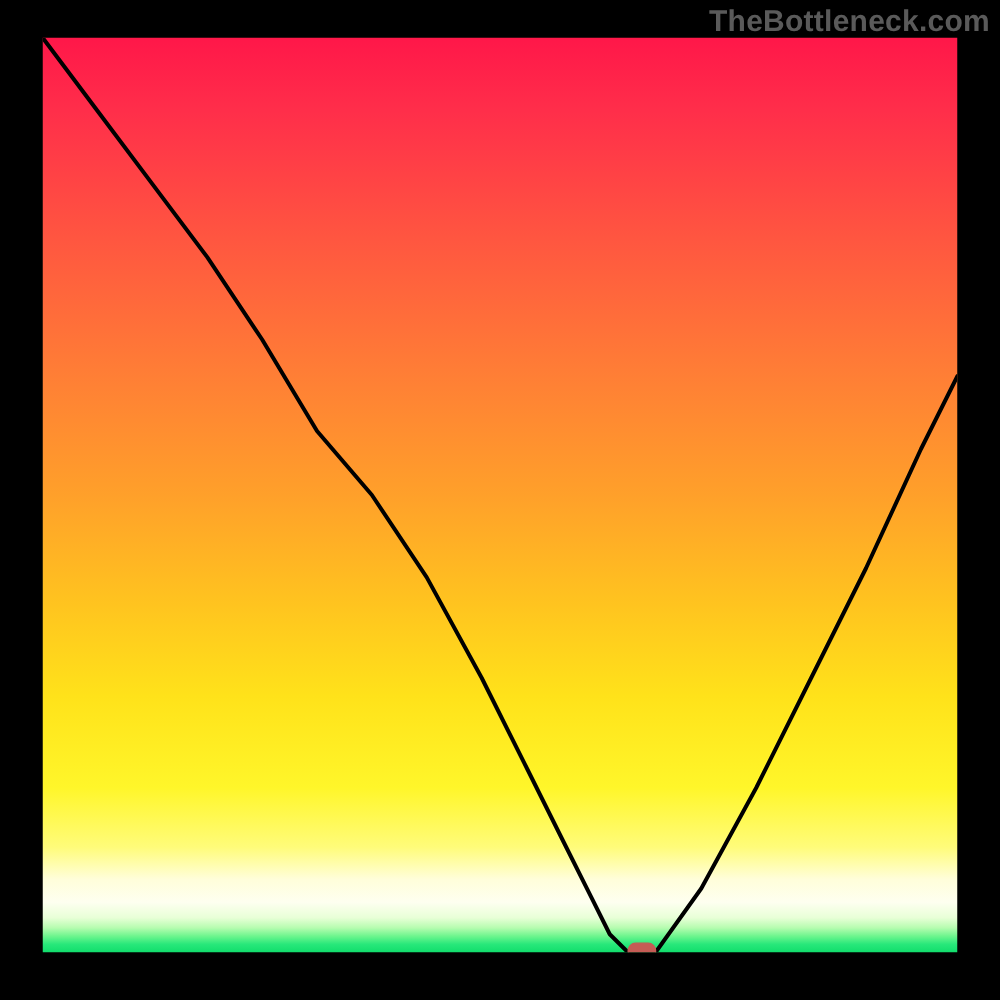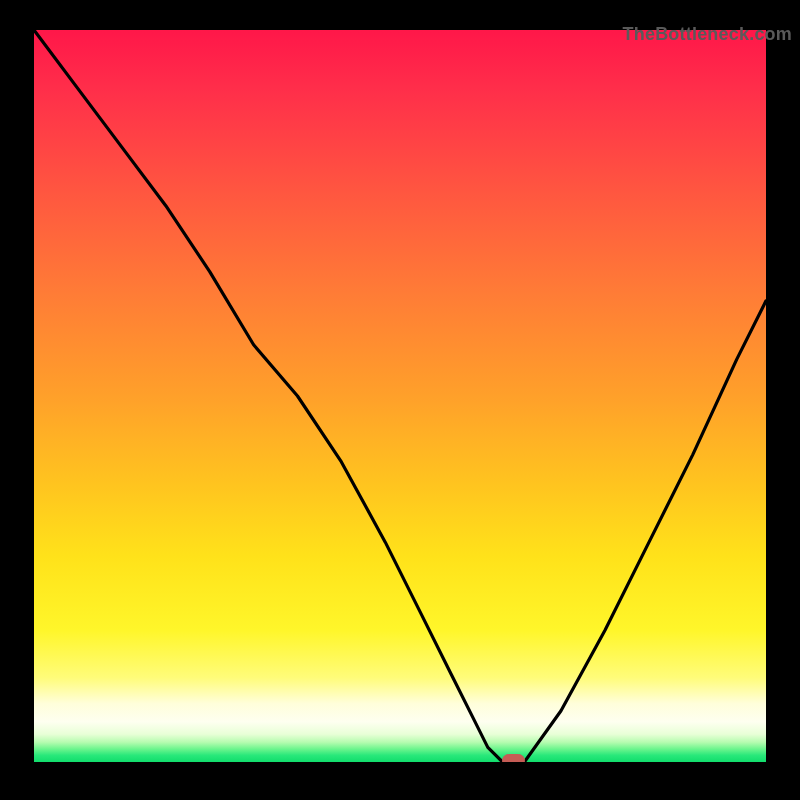--- a/index.html
+++ b/index.html
@@ -15,25 +15,24 @@
     position: relative;
     width: 800px;
     height: 800px;
     background: #000;
   }
   .watermark {
     position: absolute;
     top: 4px;
     right: 8px;
     color: #5a5a5a;
-    font-size: 18px;
+    font-size: 24px;
     font-weight: 600;
     letter-spacing: 0.2px;
     z-index: 50;
-    margin-top: 20px;
   }
   
   .plot {
     position: absolute;
     left: 34px;
     top: 30px;
     width: 732px;   
     height: 732px;  
     overflow: hidden;
   }

